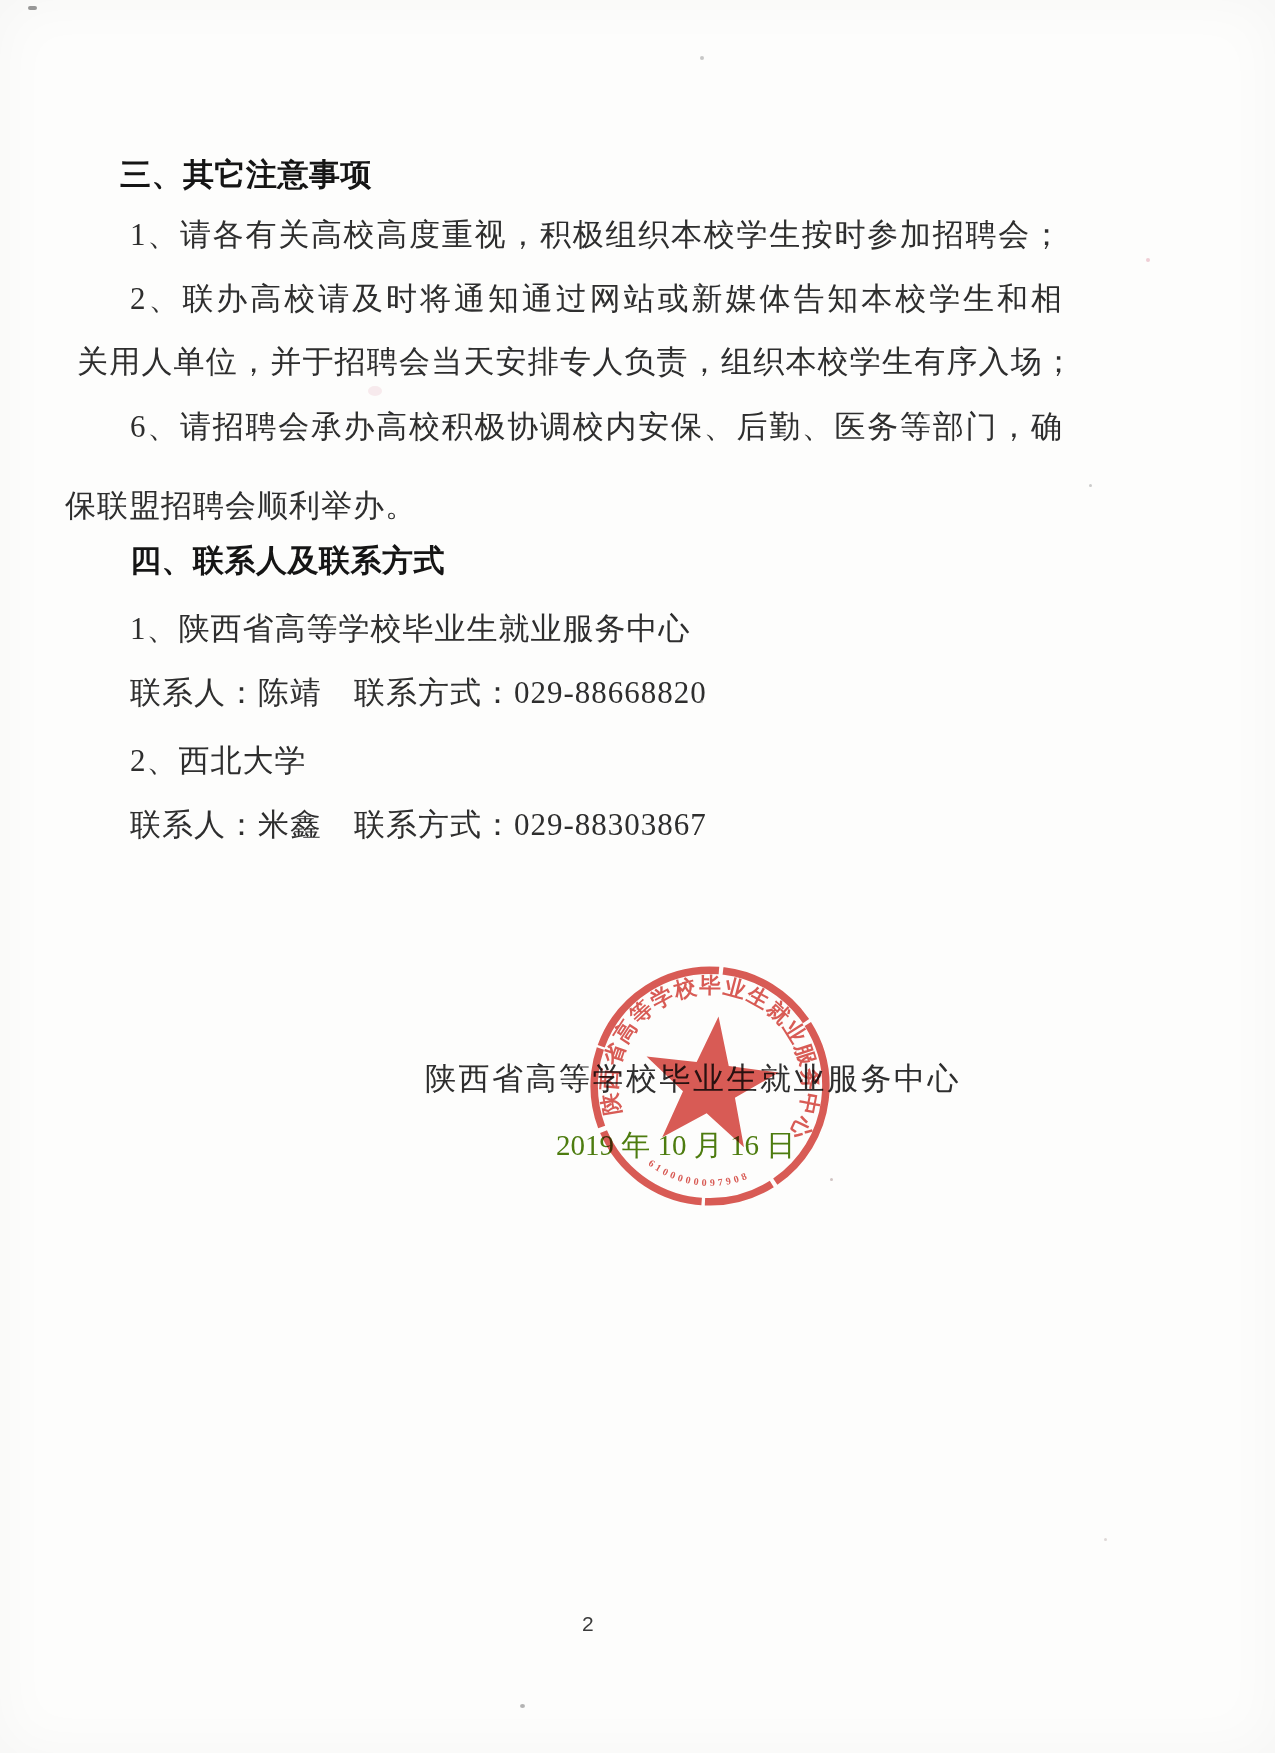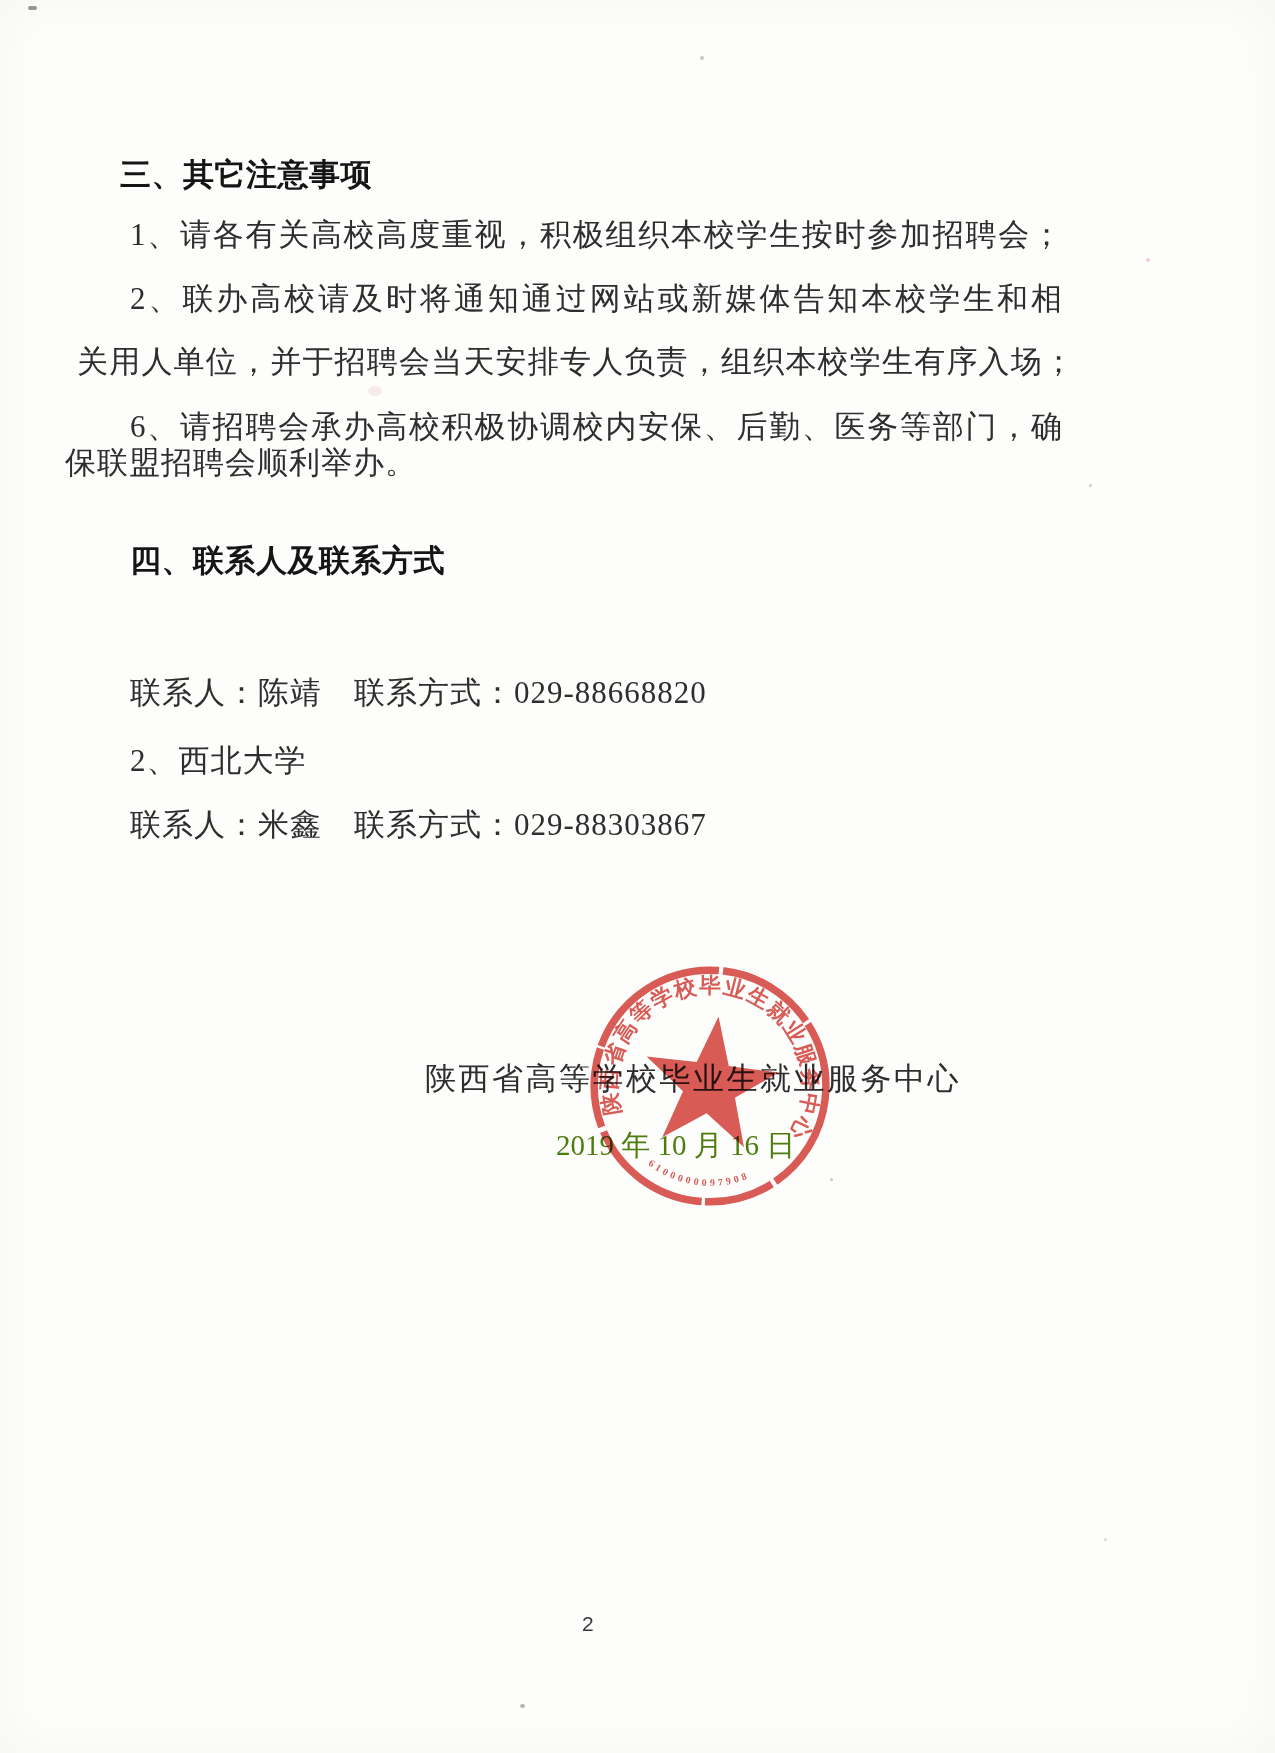--- a/index.html
+++ b/index.html
@@ -75,24 +75,25 @@
   <div class="line heading" style="left:120px;top:156px;">三、其它注意事项</div>
 
   <div class="line just" style="left:130px;top:216px;width:933px;">1、请各有关高校高度重视，积极组织本校学生按时参加招聘会；</div>
 
   <div class="line just" style="left:130px;top:280px;width:933px;">2、联办高校请及时将通知通过网站或新媒体告知本校学生和相</div>
 
   <div class="line just" style="left:65px;top:343px;width:998px;margin-left:12px;">关用人单位，并于招聘会当天安排专人负责，组织本校学生有序入场；</div>
 
   <div class="line just" style="left:130px;top:408px;width:933px;">6、请招聘会承办高校积极协调校内安保、后勤、医务等部门，确</div>
 
-  <div class="line" style="left:65px;top:444px;text-align:center;">保联盟招聘会顺利举办。</div>
+  <div class="line" style="left:65px;top:487px;text-align:center;">保联盟招聘会顺利举办。</div>
 
   <div class="line heading" style="left:130px;top:542px;">四、联系人及联系方式</div>
 
+  <div class="line" style="left:130px;top:610px;">1、陕西省高等学校毕业生就业服务中心</div>
 
   <div class="line" style="left:130px;top:674px;">联系人：陈靖　联系方式：029-88668820</div>
 
   <div class="line" style="left:130px;top:742px;">2、西北大学</div>
 
   <div class="line" style="left:130px;top:806px;">联系人：米鑫　联系方式：029-88303867</div>
 
   <div class="signature" style="left:425px;top:1058px;">陕西省高等学校毕业生就业服务中心</div>
 
   <div class="datetext" style="left:556px;top:1126px;">2019 年 10 月 16 日</div>

